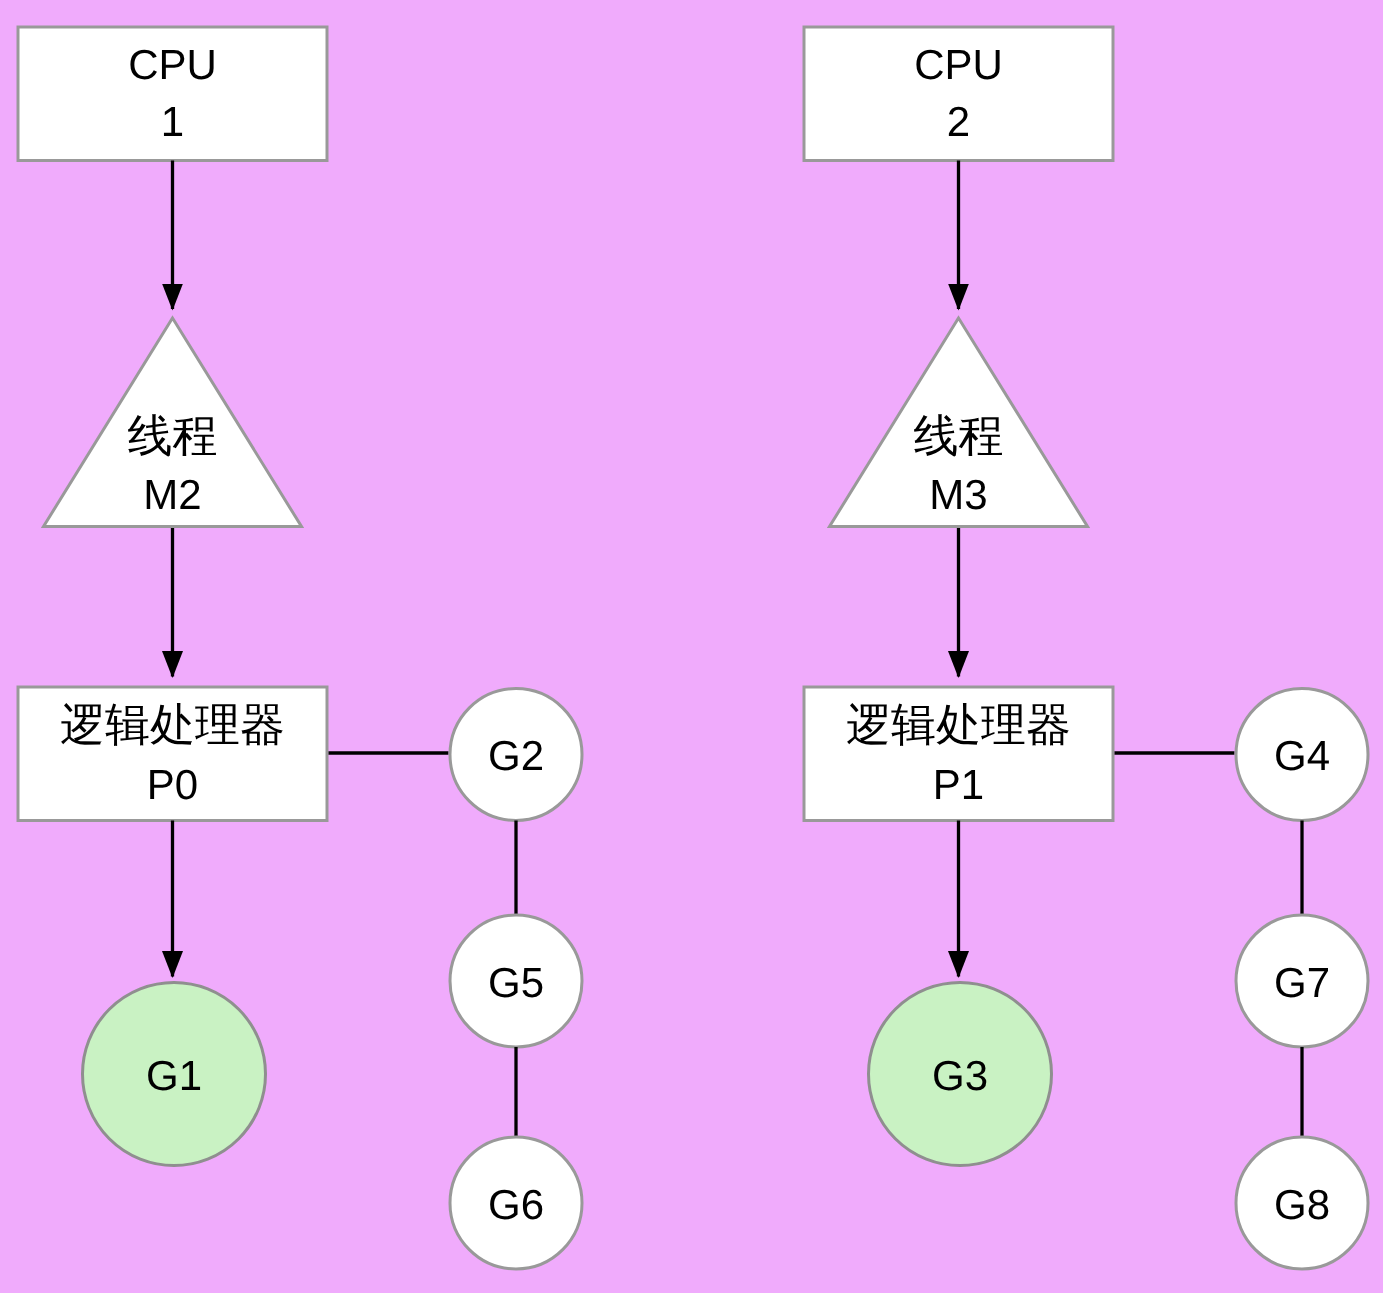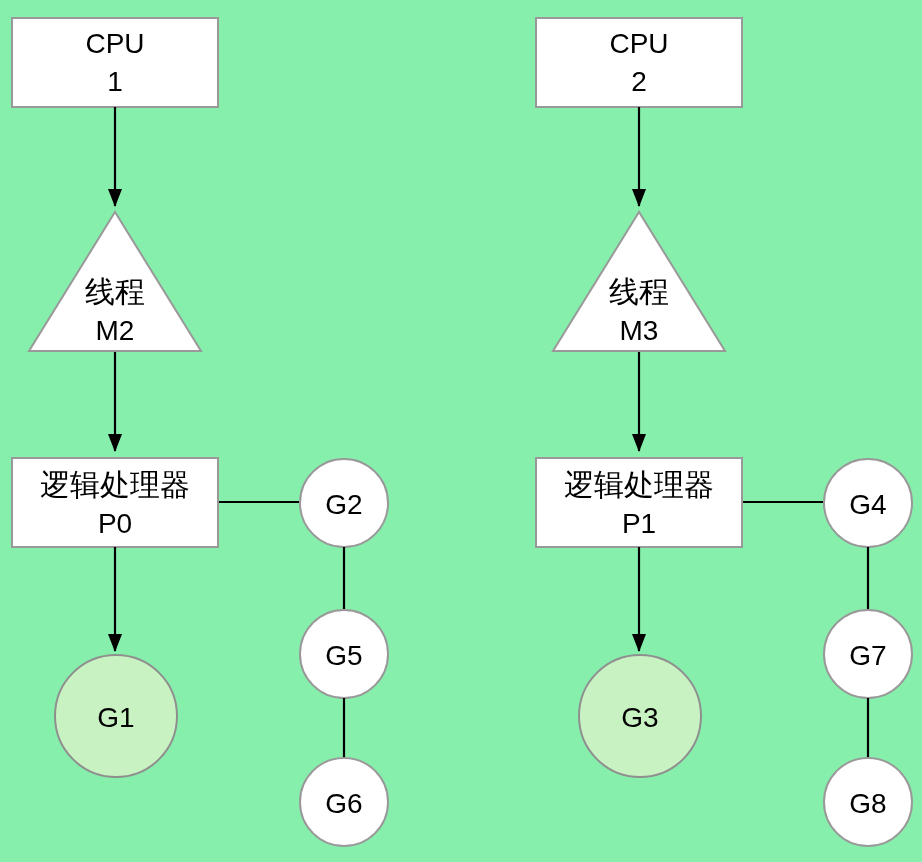--- a/index.html
+++ b/index.html
@@ -4,21 +4,21 @@
 <style>
   html, body {
     margin: 0;
     padding: 0;
     background: #ffffff;
   }
   .canvas {
     position: relative;
     width: 922px;
     height: 862px;
-    background: #86efac;
+    background: #f0abfc;
     overflow: hidden;
   }
   svg { display: block; }
   .shape {
     fill: #ffffff;
     stroke: #999999;
     stroke-width: 2;
   }
   .run-shape {
     fill: #c9f2c3;

